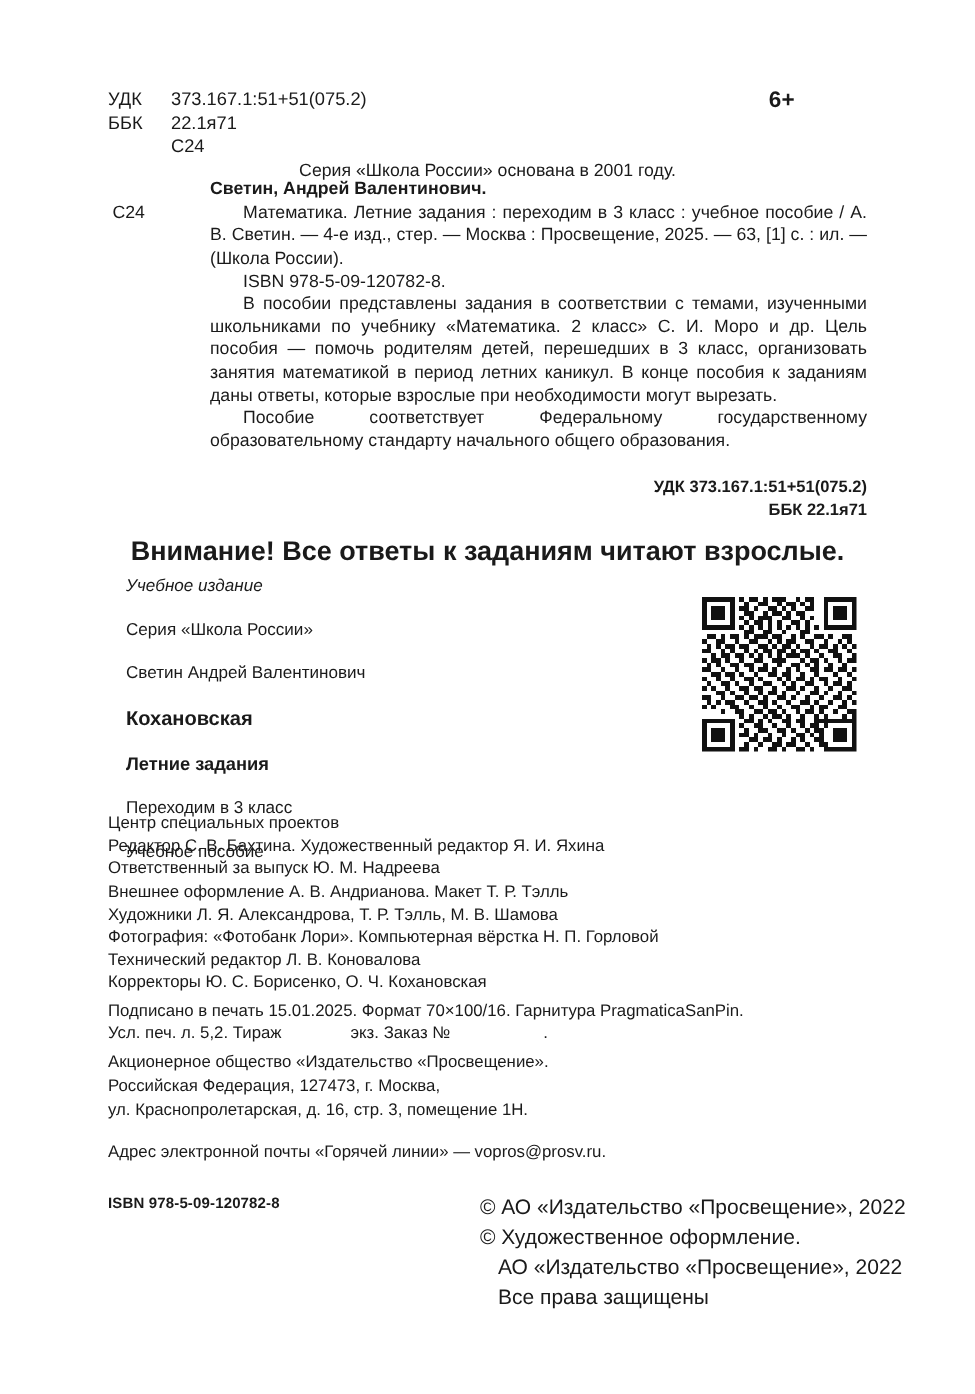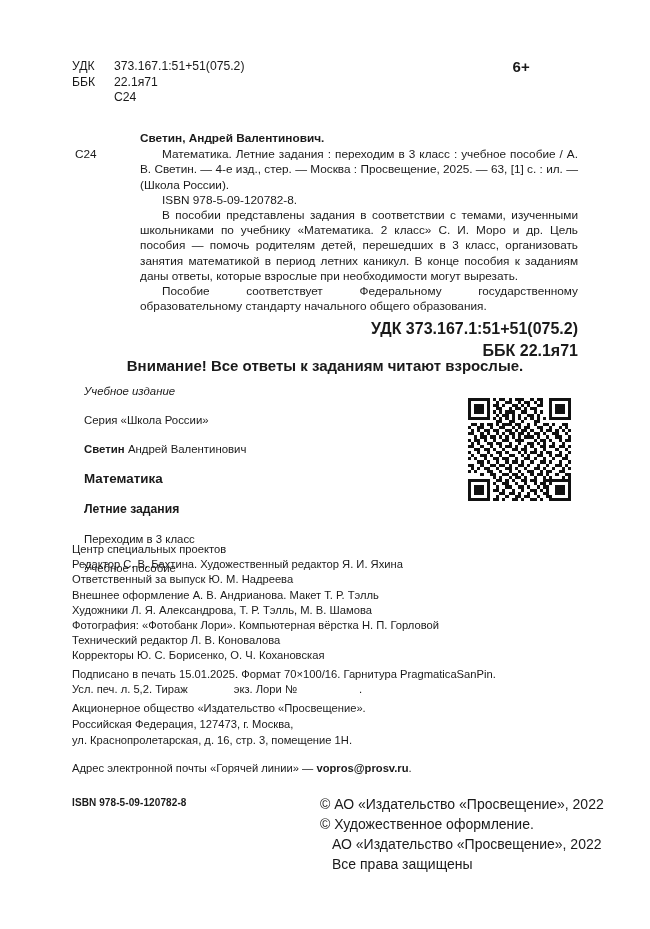--- a/index.html
+++ b/index.html
@@ -17,21 +17,21 @@
     overflow: hidden;
     -webkit-font-smoothing: antialiased;
   }
 
   .page {
     position: absolute;
     left: 0; top: 0;
     width: 592px;
     height: 929px;
   }
-  .b  { font-weight: bold; }
+  .b  { font-weight: normal; }
   .i  { font-style: italic; }
 
   
   .cip-head {
     position: absolute;
     left: 72px; top: 59px;
     width: 300px;
     font-size: 12.2px;
     line-height: 1.28;
   }
@@ -52,21 +52,21 @@
     position: absolute;
     left: 72px; top: 106px;
     width: 506px;
     font-size: 11.8px;
     text-align: center;
   }
 
   
   .bib {
     position: absolute;
-    left: 72px; top: 131px;
+    left: 72px; top: 118px;
     width: 506px;
     font-size: 11.8px;
     line-height: 1.29;
   }
   .bib-author {
     margin-left: 68px;
     font-weight: bold;
     margin-bottom: 1px;
   }
   .bib-body { position: relative; }
@@ -81,31 +81,31 @@
     text-justify: inter-word;
   }
   .bib-text p { margin: 0; }
   .bib-text p.ind { text-indent: 22px; }
 
   .codes {
     position: absolute;
     left: 72px; top: 318px;
     width: 506px;
     text-align: right;
-    font-size: 16px;
+    font-size: 11px;
     font-weight: bold;
     line-height: 1.38;
   }
 
   .attention {
     position: absolute;
     left: 72px; top: 357px;
     width: 506px;
     text-align: center;
-    font-size: 15px;
+    font-size: 18px;
     font-weight: bold;
   }
 
   
   .colophon {
     position: absolute;
     left: 72px; top: 384px;
     width: 400px;
     font-size: 11.4px;
   }
@@ -182,20 +182,21 @@
     </div>
     <div class="row">
       <span class="lbl">ББК</span>
       <span class="val">22.1я71</span>
     </div>
     <div class="c24">С24</div>
   </div>
 
   <div class="age-badge">6+</div>
 
+  <div class="series-line">Серия «Школа России» основана в 2001 году.</div>
 
   <div class="bib">
     <div class="bib-author">Светин, Андрей Валентинович.</div>
     <div class="bib-body">
       <div class="bib-sigla">С24</div>
       <div class="bib-text">
         <p class="ind">Математика. Летние задания : переходим в 3 класс : учебное пособие / А. В. Светин. — 4-е изд., стер. — Москва : Просвещение, 2025. — 63, [1] с. : ил. — (Школа России).</p>
         <p class="ind">ISBN 978-5-09-120782-8.</p>
         <p class="ind">В пособии представлены задания в соответствии с темами, изученными школьниками по учебнику «Математика. 2 класс» С. И. Моро и др. Цель пособия — помочь родителям детей, перешедших в 3 класс, организовать занятия математикой в период летних каникул. В конце пособия к заданиям даны ответы, которые взрослые при необходимости могут вырезать.</p>
         <p class="ind">Пособие соответствует Федеральному государственному образовательному стандарту начального общего образования.</p>
@@ -207,21 +208,21 @@
     <div>УДК 373.167.1:51+51(075.2)</div>
     <div>ББК 22.1я71</div>
   </div>
 
   <div class="attention">Внимание! Все ответы к заданиям читают взрослые.</div>
 
   <div class="colophon">
     <p class="line i">Учебное издание</p>
     <p class="line">Серия «Школа России»</p>
     <p class="line"><span class="b">Светин</span><span> Андрей Валентинович</span></p>
-    <p class="line big">Математика</p>
+    <p class="line big">Кохановская</p>
     <p class="line med">Летние задания</p>
     <p class="line">Переходим в 3 класс</p>
     <p class="line">Учебное пособие</p>
   </div>
 
   <svg class="qr" viewBox="0 0 33 33" shape-rendering="crispEdges">
     <rect width="33" height="33" fill="#ffffff"></rect>
     <g fill="#111111">
       <rect x="0" y="0" width="7" height="1"></rect>
         <rect x="8" y="0" width="1" height="1"></rect>
@@ -583,21 +584,21 @@
     <p class="ln">Ответственный за выпуск Ю. М. Надреева</p>
     <p class="ln">Внешнее оформление А. В. Андрианова. Макет Т. Р. Тэлль</p>
     <p class="ln">Художники Л. Я. Александрова, Т. Р. Тэлль, М. В. Шамова</p>
     <p class="ln">Фотография: «Фотобанк Лори». Компьютерная вёрстка Н. П. Горловой</p>
     <p class="ln">Технический редактор Л. В. Коновалова</p>
     <p class="ln">Корректоры Ю. С. Борисенко, О. Ч. Кохановская</p>
   </div>
 
   <div class="printinfo">
     <p class="ln">Подписано в печать 15.01.2025. Формат 70×100/16. Гарнитура PragmaticaSanPin.</p>
-    <p class="ln"><span>Усл. печ. л. 5,2. Тираж</span><span class="gap-a"></span><span>экз. Лори №</span><span class="gap-b"></span><span>.</span></p>
+    <p class="ln"><span>Усл. печ. л. 5,2. Тираж</span><span class="gap-a"></span><span>экз. Заказ №</span><span class="gap-b"></span><span>.</span></p>
   </div>
 
   <div class="publisher">
     <p class="ln">Акционерное общество «Издательство «Просвещение».</p>
     <p class="ln">Российская Федерация, 127473, г. Москва,</p>
     <p class="ln">ул. Краснопролетарская, д. 16, стр. 3, помещение 1Н.</p>
     <p class="ln email-line"><span>Адрес электронной почты «Горячей линии» — </span><span class="b">vopros@prosv.ru</span><span>.</span></p>
   </div>
 
   <div class="isbn-bottom">ISBN 978-5-09-120782-8</div>

